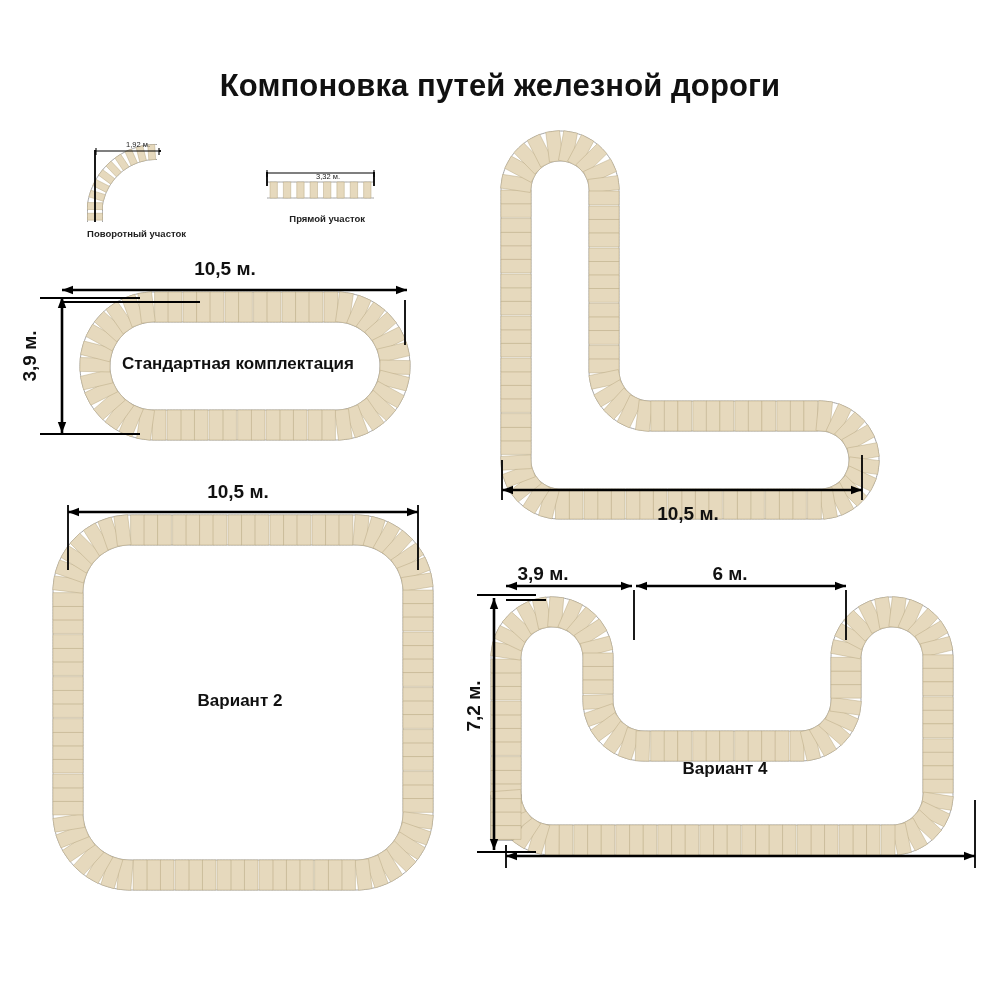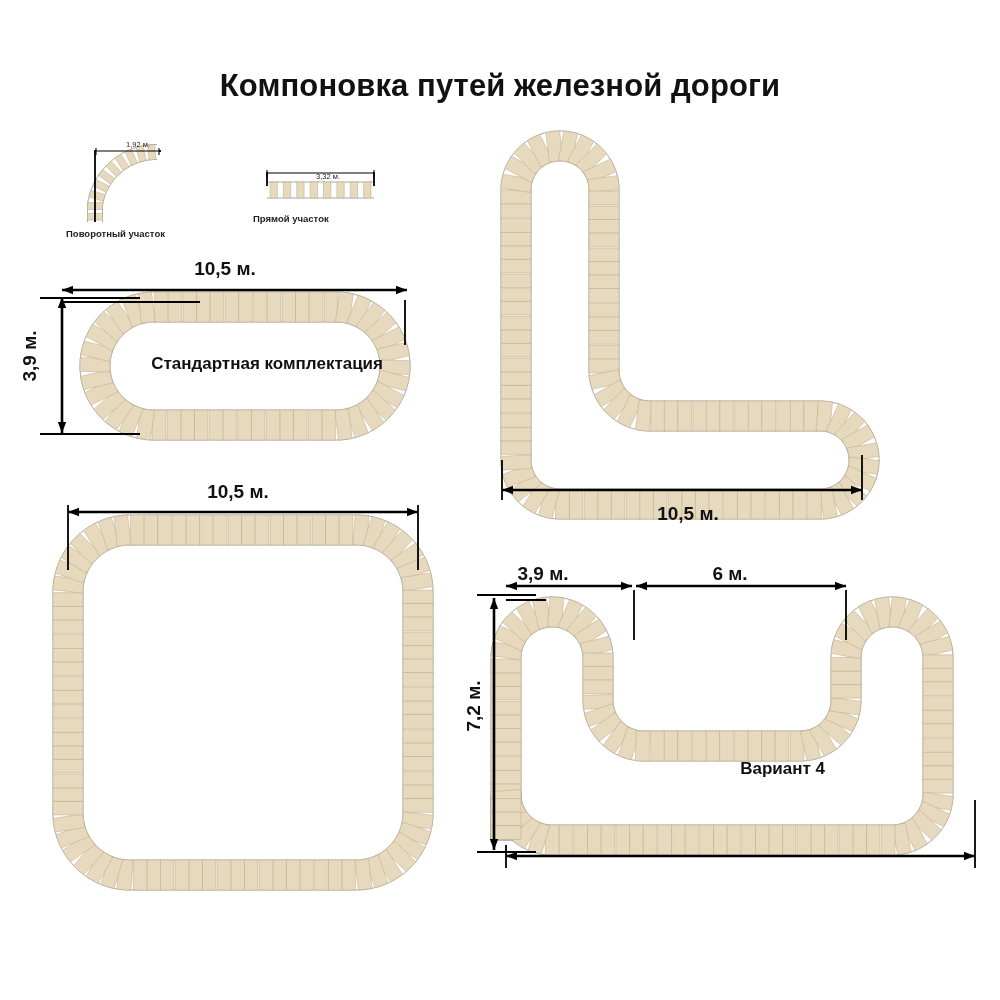--- a/index.html
+++ b/index.html
@@ -40,29 +40,29 @@
     font-size: 21px;
     font-weight: 700;
     color: #111111;
   }
   .shape-label {
     position: absolute;
     font-size: 17px;
     font-weight: 700;
     color: #111111;
     white-space: nowrap;
-    text-align: right;
+    text-align: center;
   }
   .legend-label {
     position: absolute;
     font-size: 9.5px;
     font-weight: 700;
     color: #222222;
     white-space: nowrap;
-    text-align: left;
+    text-align: right;
   }
   .legend-dim {
     position: absolute;
     font-size: 7.5px;
     font-weight: 400;
     color: #222222;
     white-space: nowrap;
     text-align: right;
   }
   .dim-label {
@@ -542,20 +542,21 @@
   <div class="legend-dim" style="left:88px; top:140px; width:62px;">1,92 м.</div>
   <div class="legend-label" style="left:66px; top:228px; width:120px;">Поворотный участок</div>
 
   <div class="legend-dim" style="left:278px; top:172px; width:62px;">3,32 м.</div>
   <div class="legend-label" style="left:253px; top:213px; width:112px;">Прямой участок</div>
 
   <div class="shape-label" style="left:93px; top:354px; width:290px;">Стандартная комплектация</div>
   <div class="dim-label" style="left:125px; top:258px; width:200px;">10,5 м.</div>
   <div class="dim-label rot90" style="left:-20px; top:345px; width:100px;">3,9 м.</div>
 
+  <div class="shape-label" style="left:140px; top:691px; width:200px;">Вариант 2</div>
   <div class="dim-label" style="left:138px; top:481px; width:200px;">10,5 м.</div>
 
   <div class="dim-label" style="left:588px; top:503px; width:200px;">10,5 м.</div>
 
   <div class="shape-label" style="left:625px; top:759px; width:200px;">Вариант 4</div>
   <div class="dim-label" style="left:443px; top:563px; width:200px;">3,9 м.</div>
   <div class="dim-label" style="left:630px; top:563px; width:200px;">6 м.</div>
   <div class="dim-label rot90" style="left:424px; top:695px; width:100px;">7,2 м.</div>
 
 

